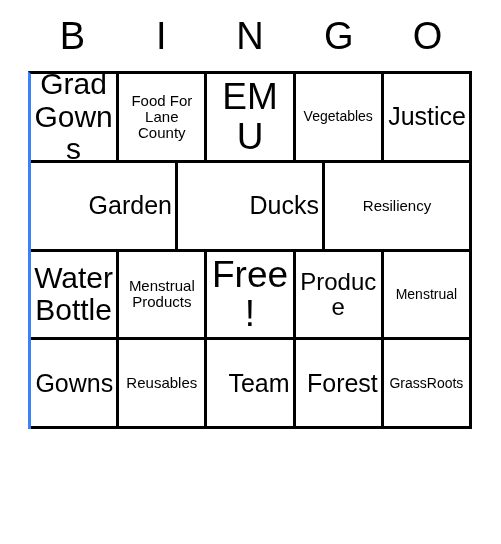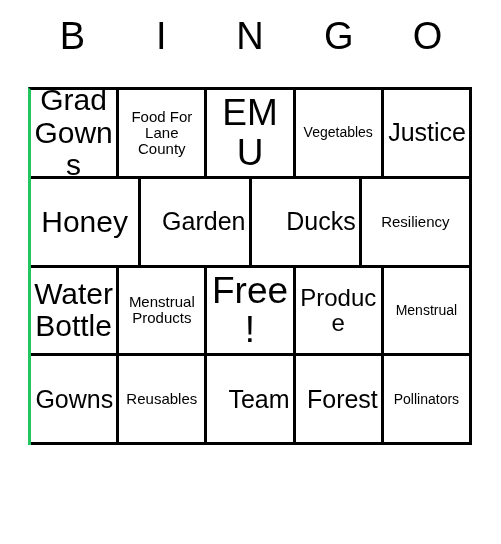--- a/index.html
+++ b/index.html
@@ -30,24 +30,23 @@
     text-align: center;
     font-size: 38px;
     line-height: 1;
     font-weight: 400;
     letter-spacing: 0;
     color: #000000;
     user-select: none;
   }
   .grid {
     border-top: 3px solid #000000;
-    border-left: 3px solid #22c55e;
+    border-left: 3px solid #3b82f6;
     width: 444px;
     box-sizing: border-box;
-    margin-top: 16px;
   }
   .grid-row {
     display: flex;
   }
   .cell {
     flex: 1 1 0;
     width: 88.2px;
     height: 88.8px;
     box-sizing: border-box;
     border-right: 3px solid #000000;
@@ -101,23 +100,20 @@
       <div class="cell">
           <span class="cell-text fs-xxs">Vegetables</span>
         </div>
       <div class="cell">
           <span class="cell-text fs-md">Justice</span>
         </div>
     </div>
 
     <div class="grid-row">
       <div class="cell">
-          <span class="cell-text fs-lg">Honey</span>
-        </div>
-      <div class="cell">
           <span class="cell-text fs-md">Garden</span>
         </div>
       <div class="cell">
           <span class="cell-text fs-md">Ducks</span>
         </div>
       <div class="cell">
           <span class="cell-text fs-xs">Resiliency</span>
         </div>
     </div>
 
@@ -147,18 +143,18 @@
       <div class="cell">
           <span class="cell-text fs-xs">Reusables</span>
         </div>
       <div class="cell">
           <span class="cell-text fs-md">Team</span>
         </div>
       <div class="cell">
           <span class="cell-text fs-md">Forest</span>
         </div>
       <div class="cell">
-          <span class="cell-text fs-xxs">Pollinators</span>
+          <span class="cell-text fs-xxs">GrassRoots</span>
         </div>
     </div>
 
   </div>
 </div>
 
 </body></html>

